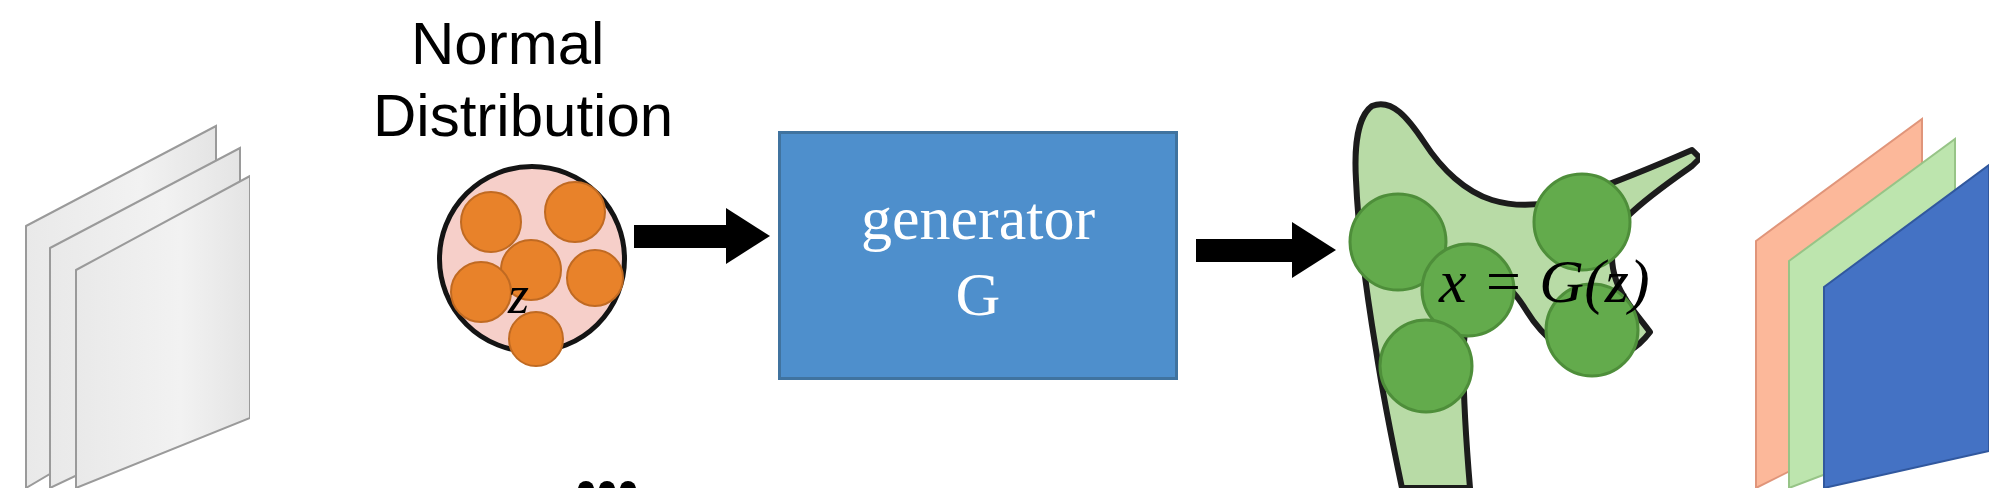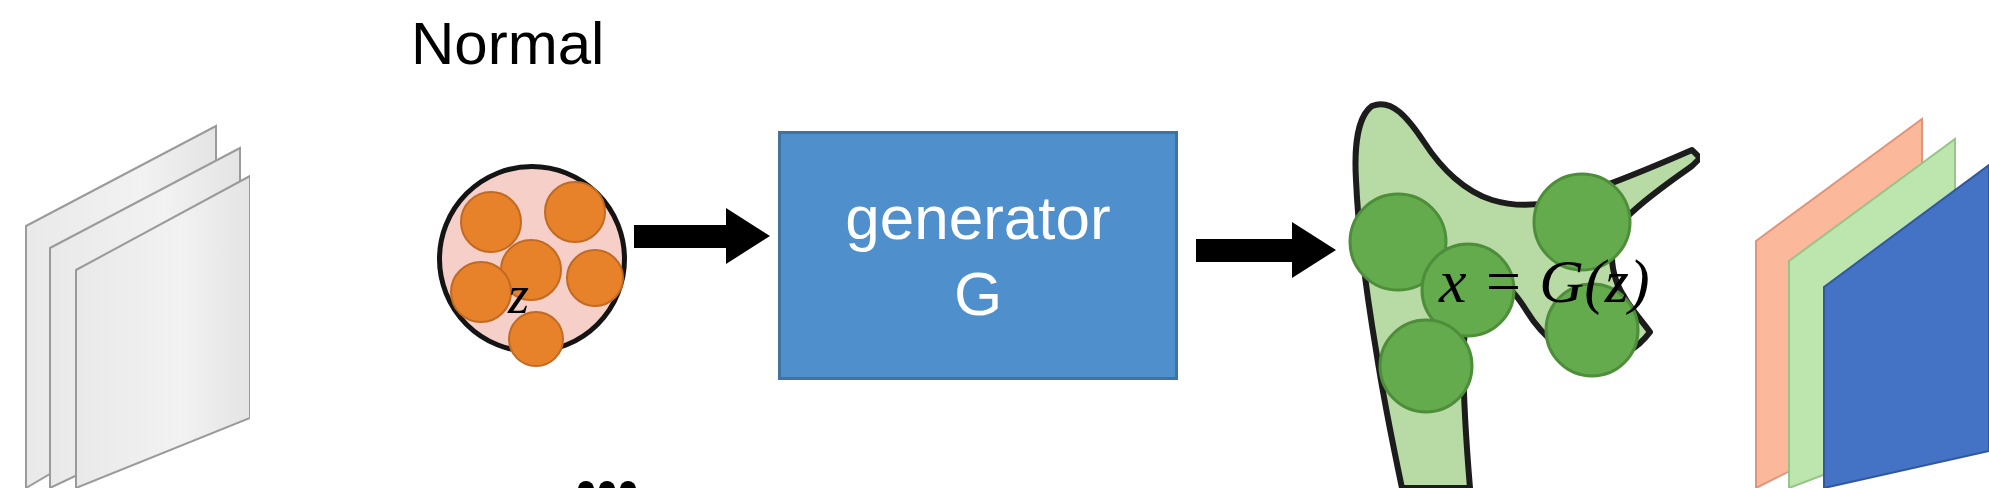--- a/index.html
+++ b/index.html
@@ -25,21 +25,21 @@
     line-height: 1.0;
   }
   .math {
     font-family: "Liberation Serif", serif;
     font-style: italic;
     color: #000000;
     white-space: nowrap;
     line-height: 1.0;
   }
   .box-text {
-    font-family: Liberation Sans, sans-serif;
+    font-family: Liberation Serif, serif;
     color: #ffffff;
     white-space: nowrap;
     line-height: 1.0;
     text-align: right;
   }
 
   
   #generator-box {
     left: 778px;
     top: 131px;
@@ -120,20 +120,21 @@
 
     <polygon points="26,108 216,8 216,258 26,370" fill="url(#grayGrad)" stroke="#9a9a9a" stroke-width="2"></polygon>
 
     <polygon points="50,130 240,30 240,280 50,370" fill="url(#grayGrad)" stroke="#9a9a9a" stroke-width="2"></polygon>
 
     <polygon points="76,152 250,58 250,300 76,370" fill="url(#grayGrad)" stroke="#9a9a9a" stroke-width="2"></polygon>
   </svg>
 
 
   <div class="abs sans-label" style="left:411px; top:14px; font-size:60px;">Normal</div>
+  <div class="abs sans-label" style="left:373px; top:86px; font-size:60px;">Distribution</div>
 
   <div class="abs" id="z-circle">
     <div class="odot" style="left:18px; top:22px; width:62px; height:62px;"></div>
     <div class="odot" style="left:102px; top:12px; width:62px; height:62px;"></div>
     <div class="odot" style="left:58px; top:70px; width:62px; height:62px;"></div>
     <div class="odot" style="left:124px; top:80px; width:58px; height:58px;"></div>
     <div class="odot" style="left:8px; top:92px; width:62px; height:62px;"></div>
     <div class="odot" style="left:66px; top:142px; width:56px; height:56px;"></div>
   </div>
   <div class="abs math" id="z-letter">z</div>

